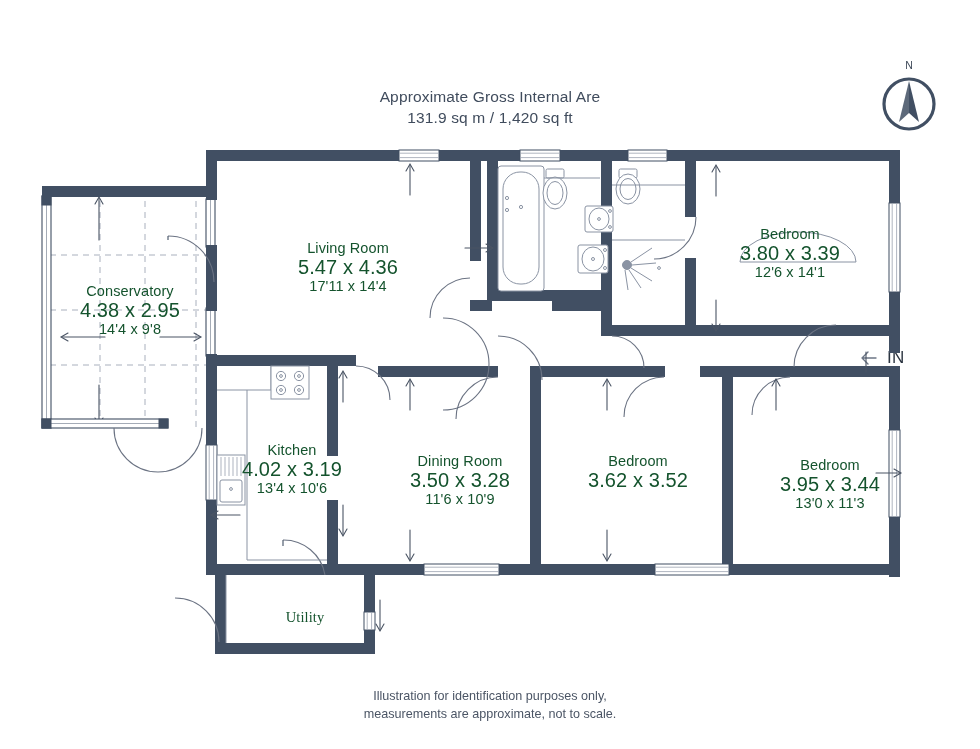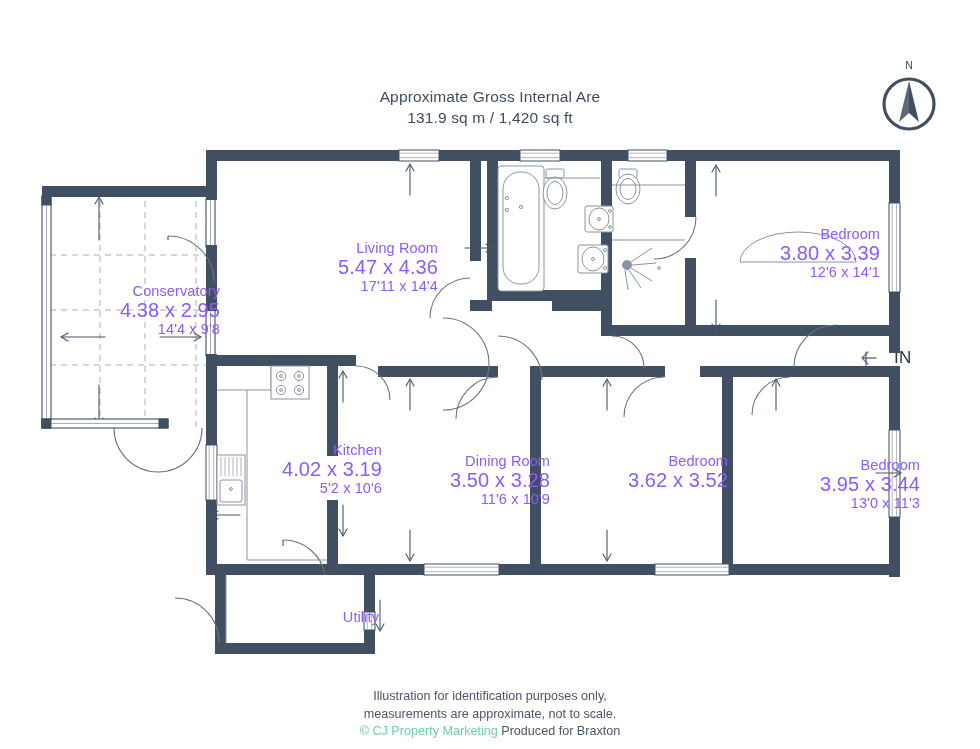--- a/index.html
+++ b/index.html
@@ -84,34 +84,34 @@
     color: #3f4a5a;
   }
 
   
   .in-marker {
     position: absolute;
     left: 855px;
     top: 348px;
     display: flex;
     align-items: center;
-    gap: 17px;
+    gap: 10px;
   }
   .in-label {
     font-size: 17px;
     color: #2b3440;
     font-weight: 400;
     letter-spacing: 0.3px;
   }
 
   
   .room-label {
     position: absolute;
-    text-align: right;
-    color: #8b5cf6;
+    text-align: center;
+    color: #14532d;
     line-height: 19px;
     white-space: nowrap;
     pointer-events: none;
   }
   .room-label .rl-name {
     font-size: 14.5px;
     letter-spacing: 0.1px;
   }
   .room-label .rl-metric {
     font-size: 20px;
@@ -513,46 +513,42 @@
 
   <div class="room-label" style="left:700px; top:225px; width:180px;">
     <div class="rl-name">Bedroom</div>
     <div class="rl-metric">3.80 x 3.39</div>
     <div class="rl-imperial">12'6 x 14'1</div>
   </div>
 
   <div class="room-label" style="left:202px; top:441px; width:180px;">
     <div class="rl-name">Kitchen</div>
     <div class="rl-metric">4.02 x 3.19</div>
-    <div class="rl-imperial">5'2 x 10'6</div>
+    <div class="rl-imperial">13'4 x 10'6</div>
   </div>
 
   <div class="room-label" style="left:370px; top:452px; width:180px;">
     <div class="rl-name">Dining Room</div>
     <div class="rl-metric">3.50 x 3.28</div>
     <div class="rl-imperial">11'6 x 10'9</div>
   </div>
 
   <div class="room-label" style="left:548px; top:452px; width:180px;">
     <div class="rl-name">Bedroom</div>
     <div class="rl-metric">3.62 x 3.52</div>
   </div>
 
   <div class="room-label" style="left:740px; top:456px; width:180px;">
     <div class="rl-name">Bedroom</div>
     <div class="rl-metric">3.95 x 3.44</div>
     <div class="rl-imperial">13'0 x 11'3</div>
   </div>
 
-  <div class="room-label" style="left:199px; top:608px; width:180px;">
+  <div class="room-label" style="left:215px; top:608px; width:180px;font-family:Liberation Serif, serif;">
     <div class="rl-name">Utility</div>
   </div>
 
   <div class="footer-block">
     <div class="footer-line">Illustration for identification purposes only,</div>
     <div class="footer-line">measurements are approximate, not to scale.</div>
-    <div class="footer-credit">
-      <span class="copyright-mark">© CJ Property Marketing</span>
-      <span>Produced for Braxton</span>
-    </div>
   </div>
 
 </div>
 
 </body></html>

